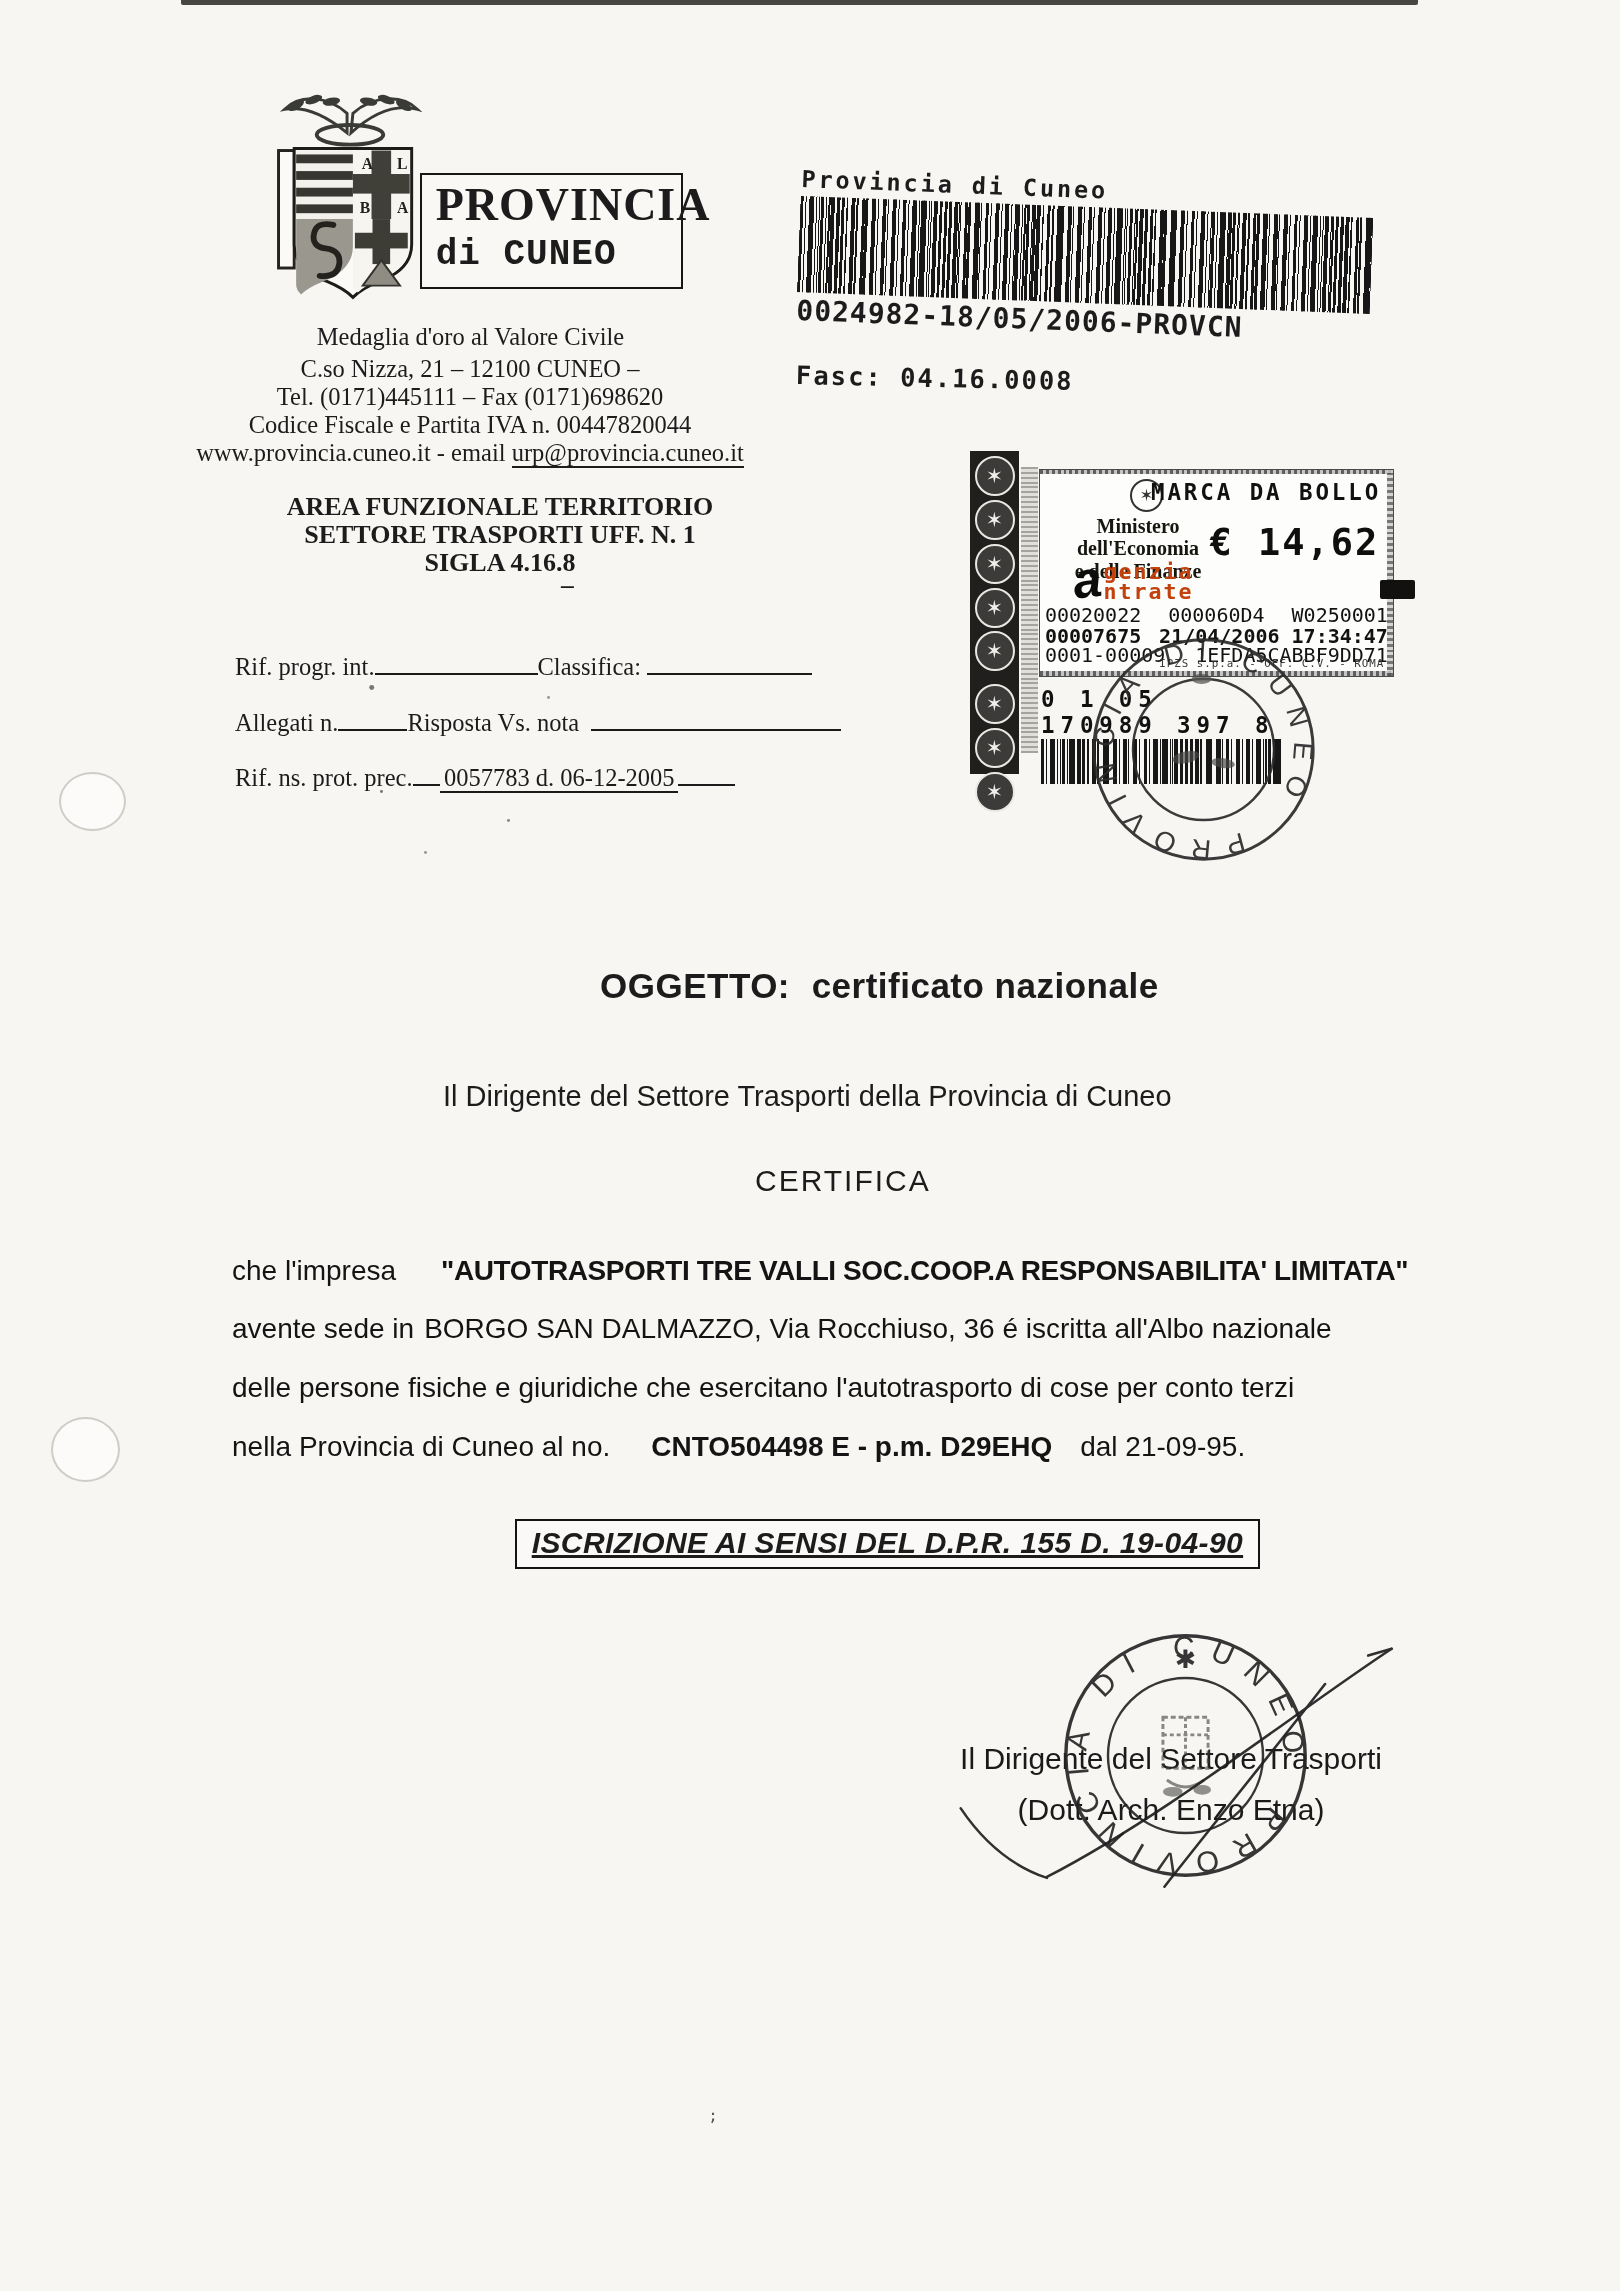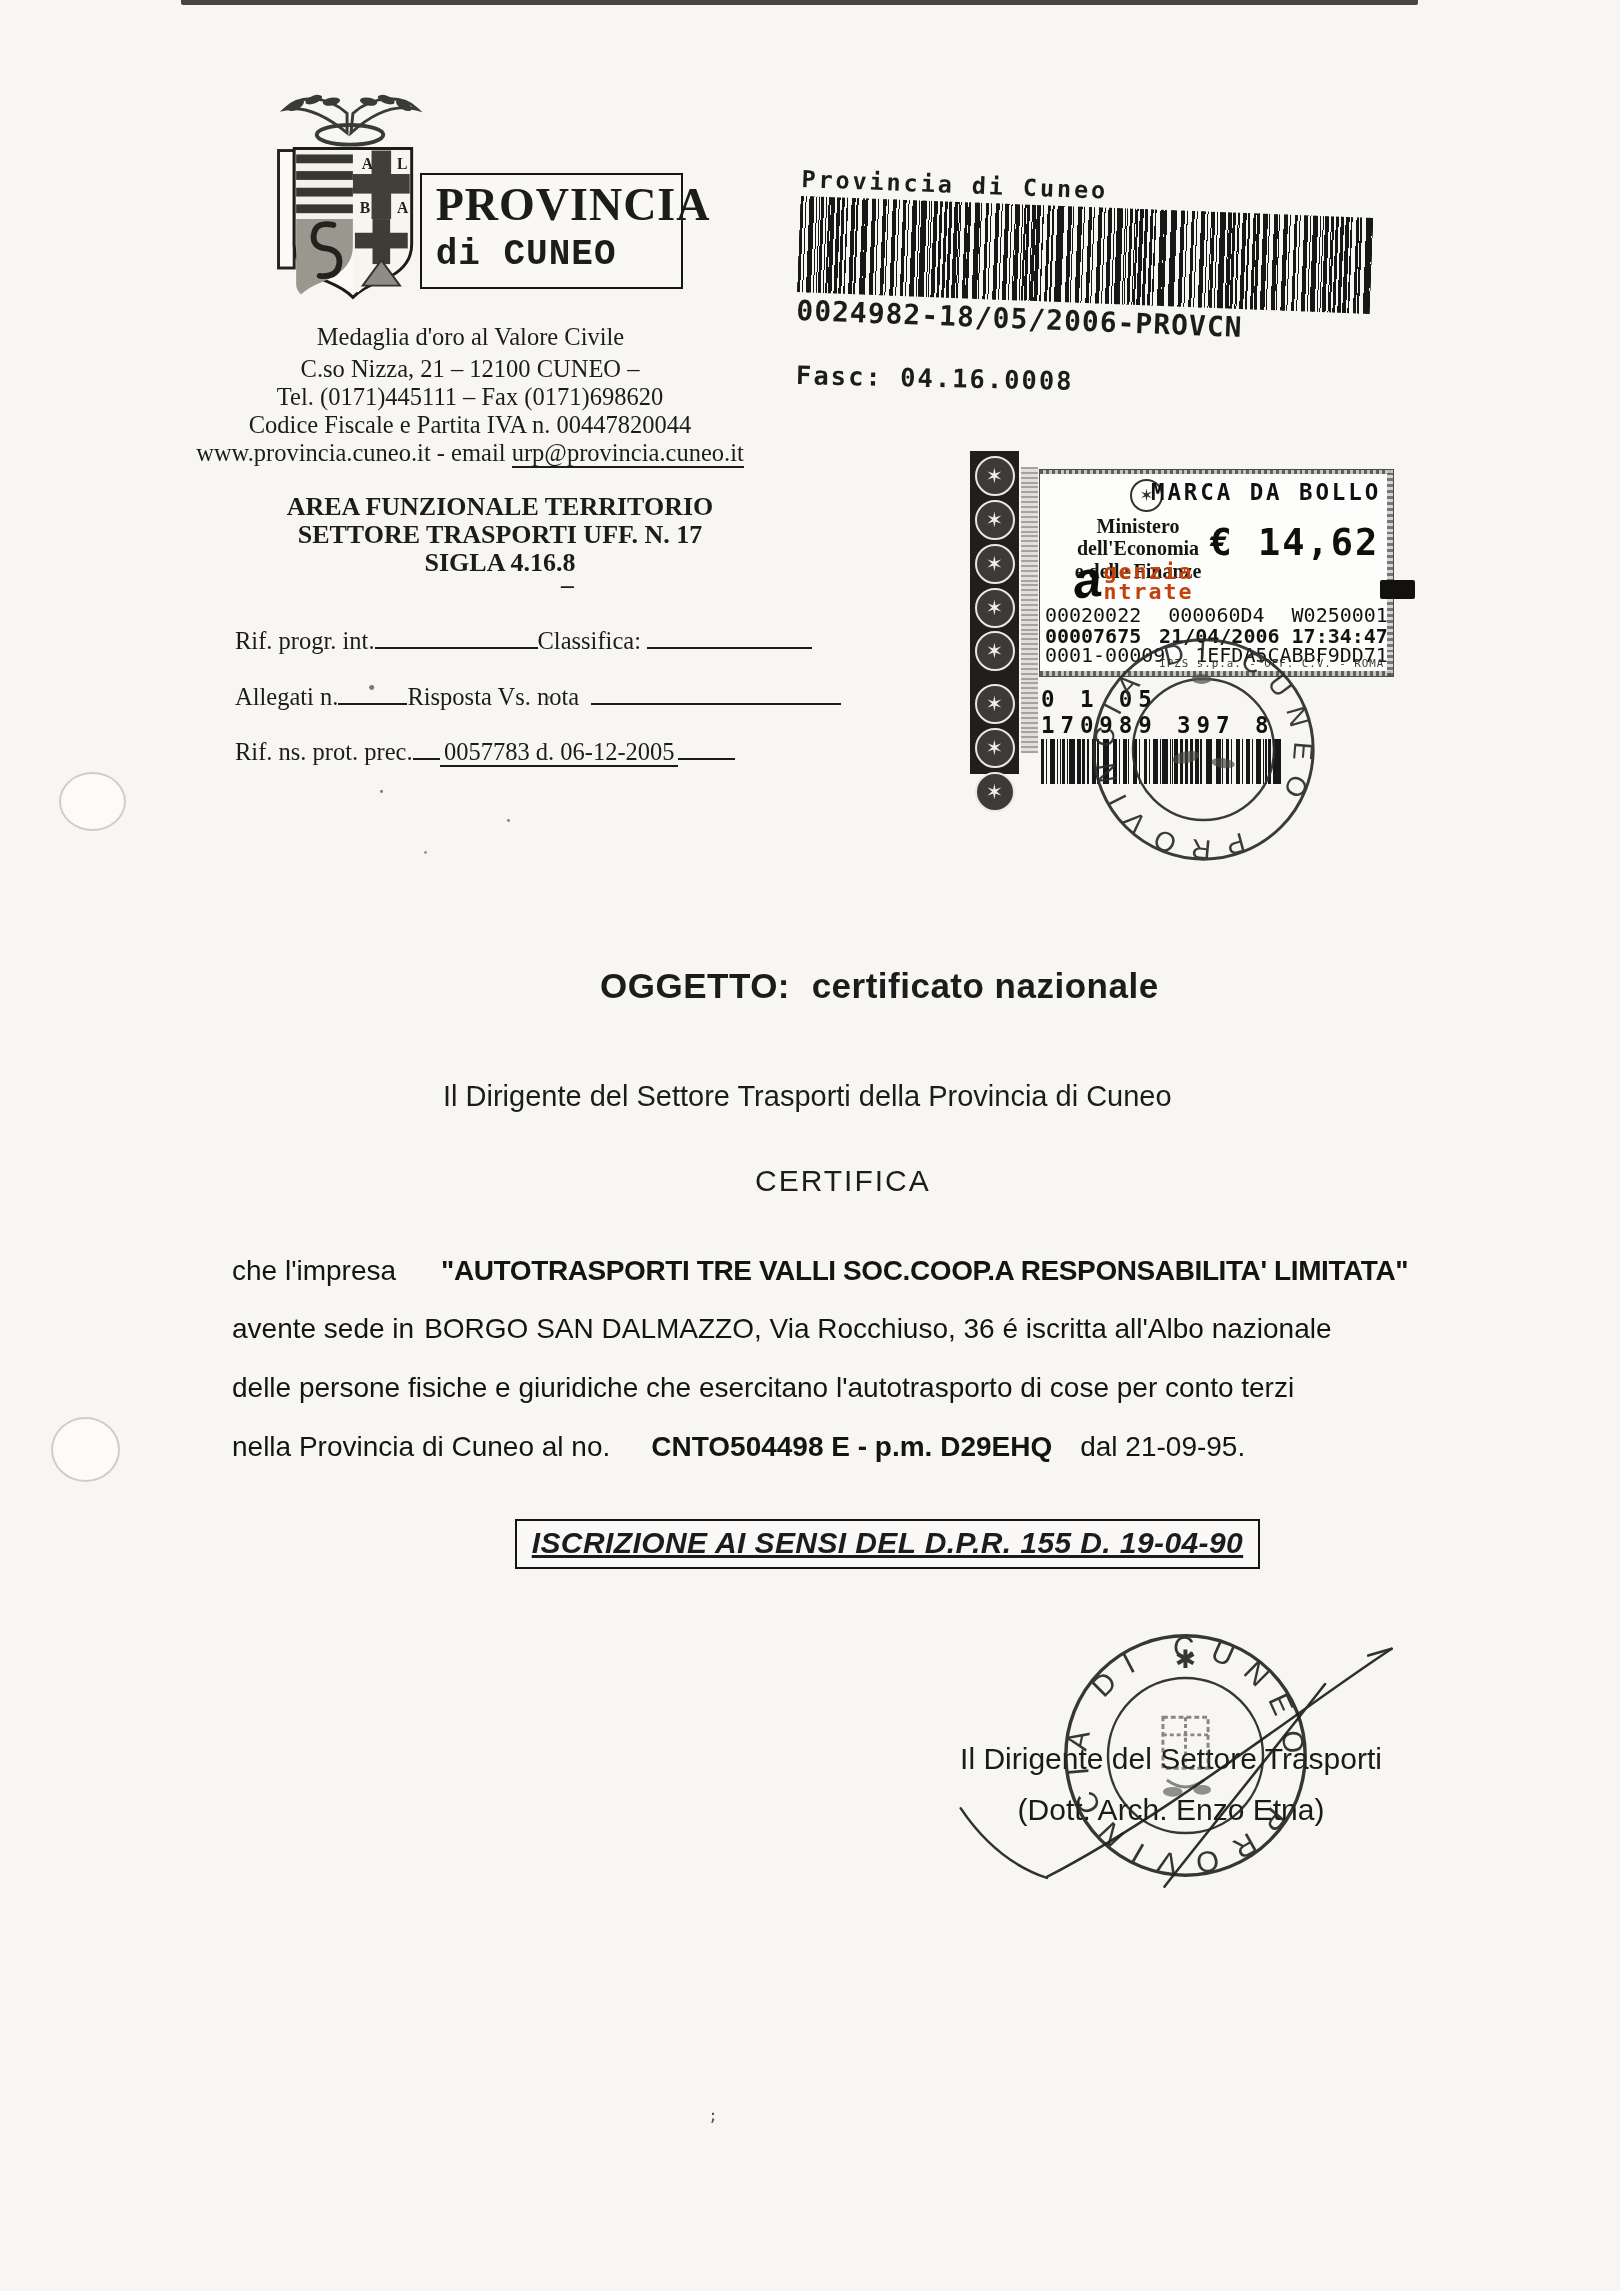--- a/index.html
+++ b/index.html
@@ -29,21 +29,21 @@
     padding:2px 9.8px 3.9px 13.7px; box-sizing:border-box;
   }
   .orgbox .l1{font-family:"Liberation Serif",serif;font-size:46px;font-weight:600;line-height:49px;letter-spacing:1px;}
   .orgbox .l2{font-family:Liberation Mono, monospace;font-size:36px;font-weight:600;line-height:51px;letter-spacing:1px;}
   .motto{left:245px;top:323px;width:451px;text-align:center;font-size:24.5px;}
   .addr{left:186px;top:355px;width:568px;text-align:center;font-size:24.5px;line-height:28px;}
   .addr .email{border-bottom:2px solid #1c1c1c;}
   .office{left:265px;top:493px;width:470px;text-align:center;font-weight:700;font-size:26px;line-height:28px;}
   .office-dash{left:561px;top:570px;font-size:25.5px;font-weight:700;}
 
-  .formrow{font-family:"Liberation Serif",serif;font-size:24.5px;white-space:nowrap;}
+  .formrow{font-family:"Liberation Serif",serif;font-size:24.5px;white-space:nowrap;margin-top:26px;}
   .uline{display:inline-block;border-bottom:2px solid #1b1b1b;height:21.6px;vertical-align:baseline;}
   .val-ul{border-bottom:2px solid #1b1b1b;padding:0 3.9px;}
 
   
   .proto{left:802px;top:165px;width:580px;transform:rotate(2.2deg);transform-origin:0 0;}
   .proto .org{font-size:23.5px;font-weight:700;letter-spacing:2.9px;}
   .bc{
     background-image:
       repeating-linear-gradient(90deg,#171717 0 2.9px,transparent 2.9px 4.9px,#171717 4.9px 5.9px,transparent 5.9px 9.8px,#171717 9.8px 13.7px,transparent 13.7px 15.7px,#171717 15.7px 16.7px,transparent 16.7px 20.6px),
       repeating-linear-gradient(90deg,#171717 0 2px,transparent 2px 8.8px,#171717 8.8px 11.8px,transparent 11.8px 18.6px,#171717 18.6px 19.6px,transparent 19.6px 28px);
@@ -172,21 +172,21 @@
 
   <div class="abs addr serif">
     <div>C.so Nizza, 21 – 12100 CUNEO –</div>
     <div>Tel. (0171)445111 – Fax (0171)698620</div>
     <div>Codice Fiscale e Partita IVA n. 00447820044</div>
     <div><span>www.provincia.cuneo.it  -  email </span><span class="email">urp@provincia.cuneo.it</span></div>
   </div>
 
   <div class="abs office serif">
     <div>AREA FUNZIONALE  TERRITORIO</div>
-    <div>SETTORE  TRASPORTI UFF. N.  17</div>
+    <div>SETTORE  TRASPORTI UFF. N.  1</div>
     <div>SIGLA  4.16.8</div>
   </div>
   <div class="abs office-dash serif">–</div>
 
   <div class="abs formrow" style="left:235px;top:625px;">
     <span>Rif. progr. int.</span><span class="uline" style="width:163px;"></span><span>Classifica:</span>&nbsp;<span class="uline" style="width:165px;"></span>
   </div>
   <div class="abs formrow" style="left:235px;top:681px;">
     <span>Allegati n.</span><span class="uline" style="width:69px;"></span><span>Risposta Vs. nota</span>&nbsp;&nbsp;<span class="uline" style="width:250px;"></span>
   </div>

